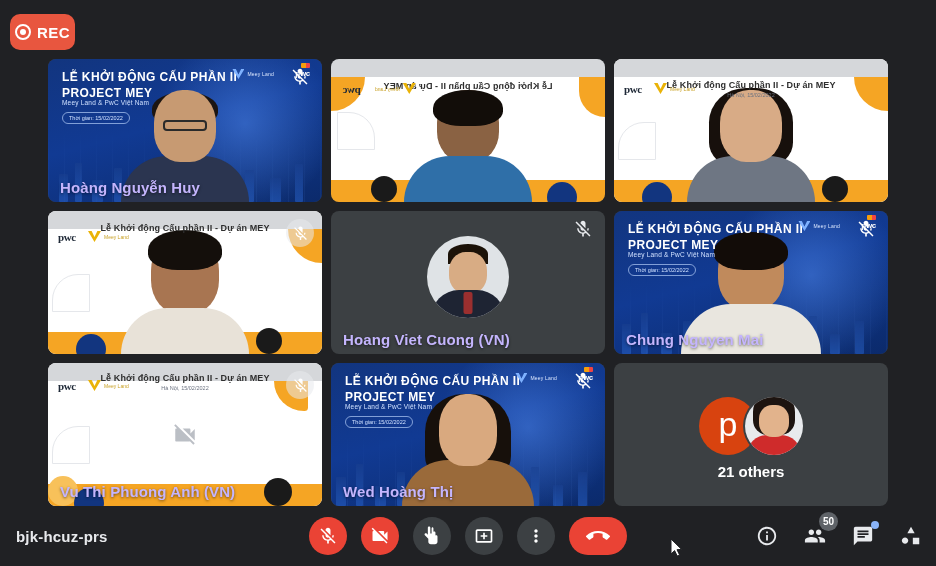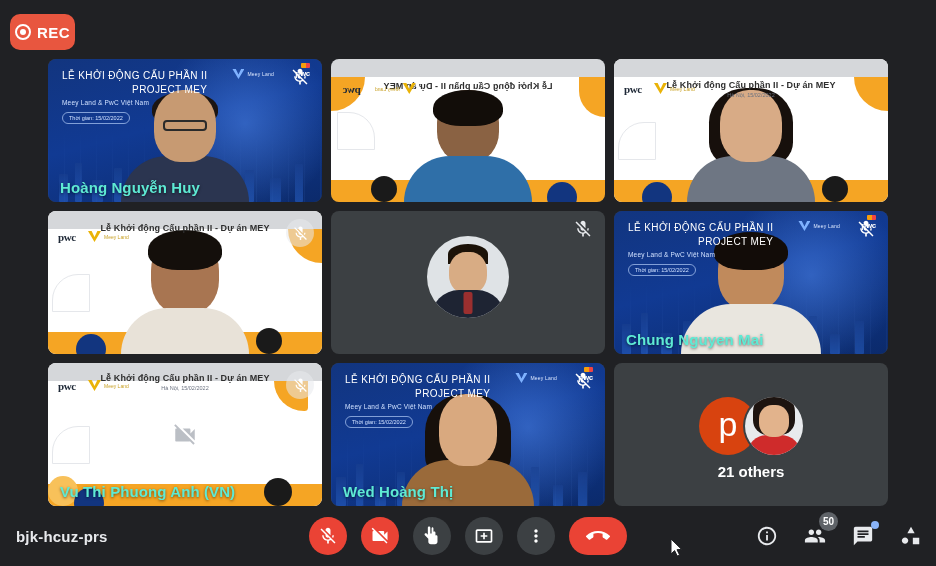--- a/index.html
+++ b/index.html
@@ -34,21 +34,21 @@
     grid-template-columns:repeat(3,1fr);
     grid-template-rows:repeat(3,1fr);
     gap:9px 9px;
   }
   .tile{
     position:relative; border-radius:8px; overflow:hidden;
     background:#3c4043;
   }
   .tile-name{
     position:absolute; left:12px; bottom:6px;
-    font-size:15px; font-weight:700; color:#5eead4;
+    font-size:15px; font-weight:700; color:#c4b5fd;
     text-shadow:0 1px 3px rgba(0,0,0,.55);
     letter-spacing:.1px; z-index:6; white-space:nowrap;
   }
 
   
   .mic-corner{
     position:absolute; right:10px; top:8px; z-index:7;
     width:22px;height:22px;
   }
   .mic-corner.badge{
@@ -71,22 +71,22 @@
   .sky-lines{ position:absolute; inset:0; opacity:.35;
     background:
       repeating-linear-gradient(90deg, rgba(120,170,255,.22) 0 1px, transparent 1px 16px);
     mask-image:linear-gradient(to top, #000 0%, transparent 55%);
     -webkit-mask-image:linear-gradient(to top, #000 0%, transparent 55%);
   }
   .city{ position:absolute; left:0; right:0; bottom:0; height:46%; opacity:.55;}
   .city span{ position:absolute; bottom:0; background:linear-gradient(to top,#2a63c8,#1b4190); border-radius:1px;}
   .deck-title{
     position:absolute; left:14px; top:10px; z-index:3;
-    font-size:10px; font-weight:400; line-height:1.35;
-    letter-spacing:.4px; color:#fff; text-transform:uppercase;text-align:right;
+    font-size:12px; font-weight:700; line-height:1.35;
+    letter-spacing:.4px; color:#fff; text-transform:uppercase;
   }
   .deck-sub{
     position:absolute; left:14px; top:40px; z-index:3;
     font-size:6.5px; color:#cfe0ff; letter-spacing:.2px;
   }
   .deck-chip{
     position:absolute; left:14px; top:53px; z-index:3;
     font-size:5.5px; color:#cfe0ff;
     border:.7px solid rgba(190,215,255,.65); border-radius:7px;
     padding:2px 6px;
@@ -380,20 +380,21 @@
         <div style="width:74px;height:28px;background:#1e2433;border-radius:30px 30px 0 0;margin:-4px auto 0;position:relative">
           <div style="position:absolute;left:50%;transform:translateX(-50%);top:2px;width:9px;height:22px;background:#9b2f2f;border-radius:2px"></div>
         </div>
       </div>
     </div>
     <span class="mic-corner">
       <svg viewBox="0 0 24 24" fill="#e8eaed">
           <path d="M19 11h-1.7c0 .74-.16 1.43-.43 2.05l1.23 1.23c.56-.98.9-2.09.9-3.28zM15 11.16V5c0-1.66-1.34-3-3-3S9 3.34 9 5v.18l6 5.98zM4.27 3L3 4.27l6 6V11c0 1.66 1.33 3 3 3 .22 0 .44-.03.65-.08l1.66 1.66c-.71.33-1.5.52-2.31.52-2.76 0-5.3-2.1-5.3-5.1H5c0 3.41 2.72 6.23 6 6.72V21h2v-3.28c.91-.13 1.77-.45 2.54-.9L19.73 21 21 19.73 4.27 3z"></path>
         </svg>
     </span>
+    <div class="tile-name">Hoang Viet Cuong (VN)</div>
   </div>
 
   <div class="tile">
     <div class="bg-blue">
       <div class="sky-lines"></div>
       <div class="city">
         <span style="left:3%;width:9px;height:46%"></span>
           <span style="left:10%;width:7px;height:62%"></span>
         <span style="left:17%;width:11px;height:32%"></span>
           <span style="left:25%;width:8px;height:50%"></span>

